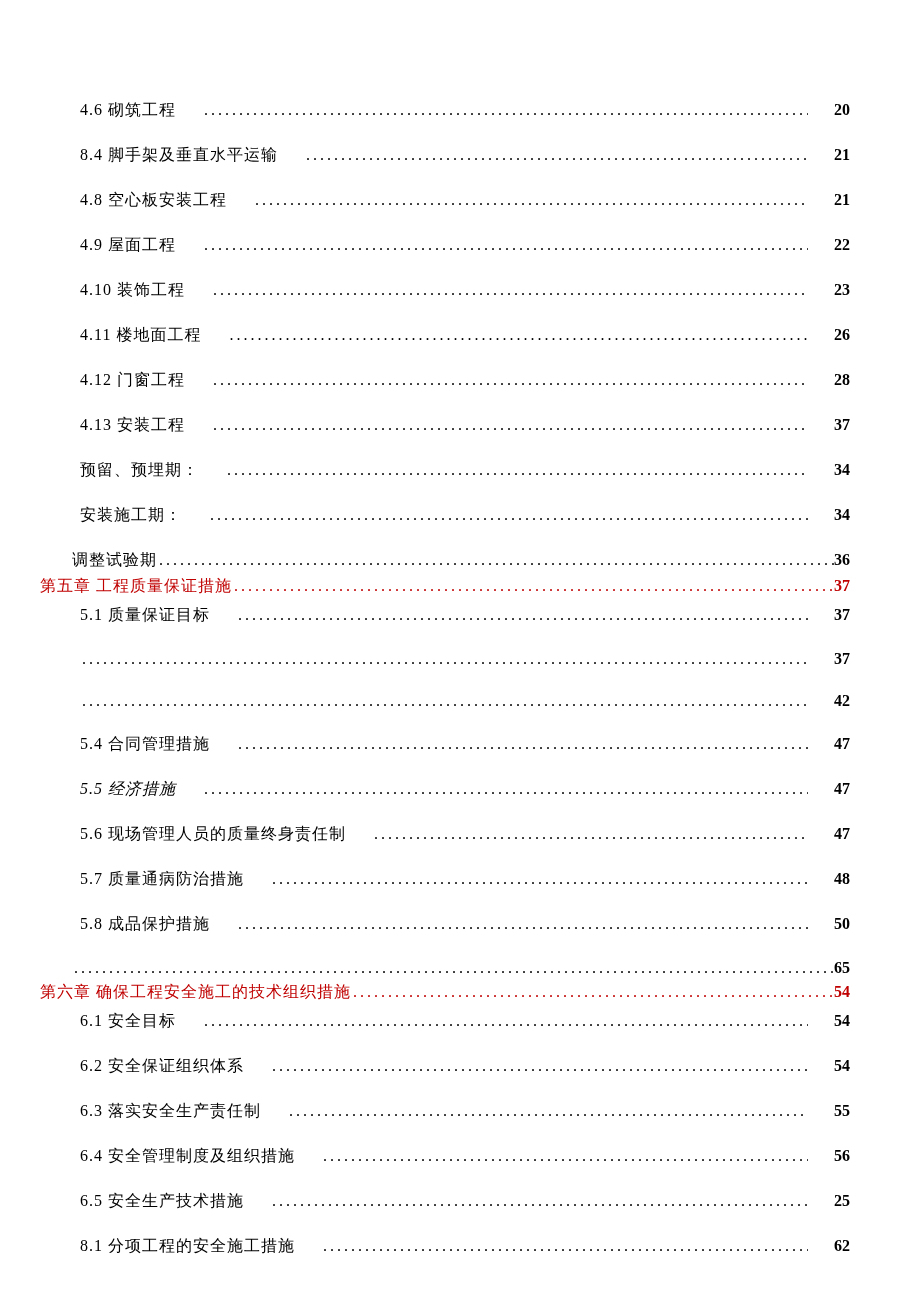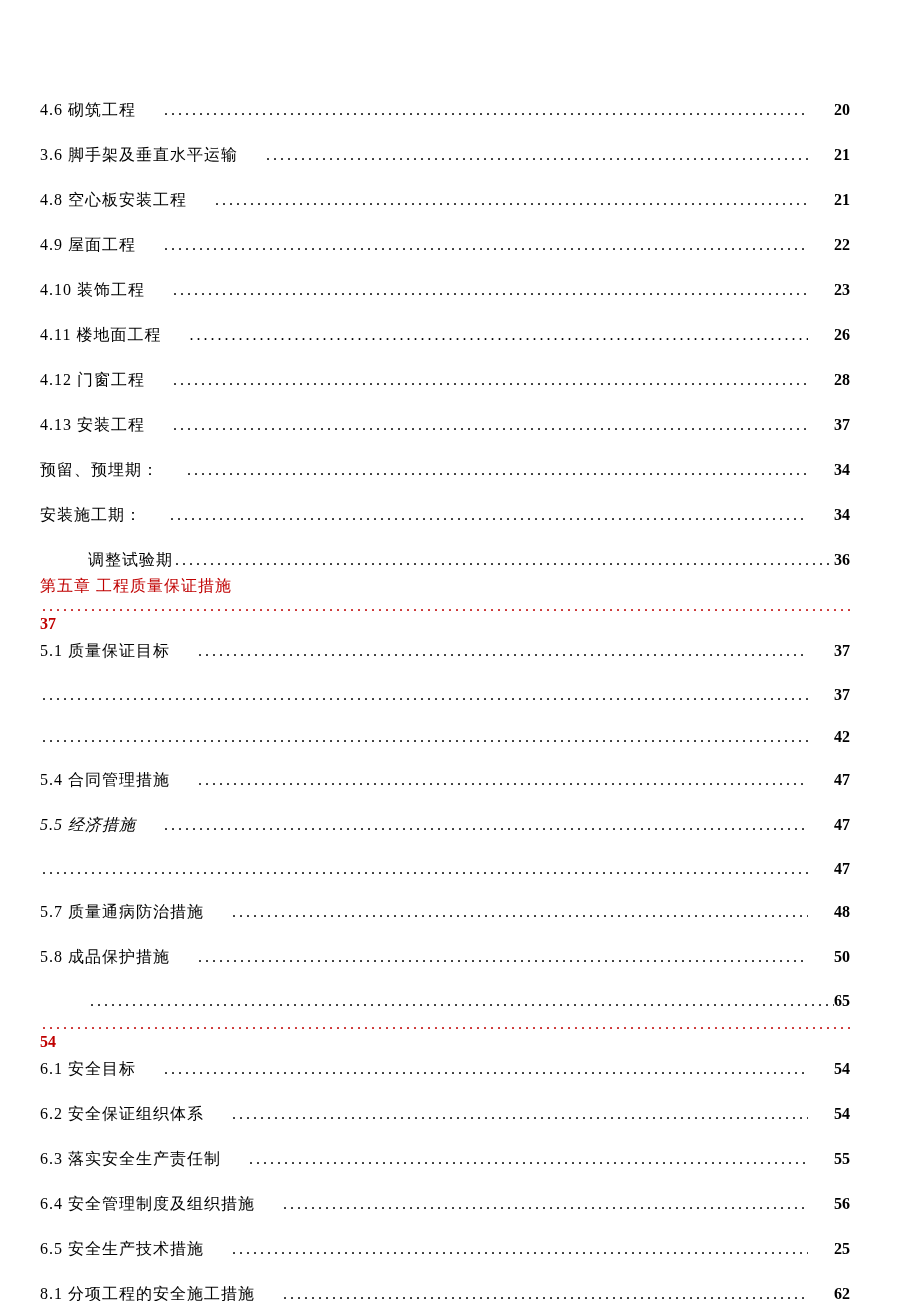--- a/index.html
+++ b/index.html
@@ -15,30 +15,30 @@
   .page {
     padding: 100px 70px 60px 40px;
   }
   .toc-entry {
     display: flex;
     align-items: baseline;
     white-space: nowrap;
     overflow: hidden;
   }
   .toc-sub {
+    margin-left: 40px;
     margin-bottom: 24px;
     gap: 26px;
   }
   .toc-chapter {
     margin-left: 0;
     margin-bottom: 8px;
-    flex-direction: column;
   }
   .toc-sub-tight {
-    margin-left: 48px;
+    margin-left: 32px;
     margin-bottom: 5px;
   }
   .label {
     flex: 0 0 auto;
     letter-spacing: 1px;
   }
   .italic {
     font-style: italic;
     font-family: "KaiTi", "楷体", serif;
   }
@@ -65,21 +65,21 @@
 </head>
 <body>
 
 <div class="page" id="toc-container">
     <div class="toc-entry toc-sub">
       <span class="label">4.6 砌筑工程</span>
       <span class="dots">........................................................................................................................</span>
       <span class="page-num">20</span>
     </div>
     <div class="toc-entry toc-sub">
-      <span class="label">3.6 脚手架及垂直水平运输</span>
+      <span class="label">8.4 脚手架及垂直水平运输</span>
       <span class="dots">........................................................................................................................</span>
       <span class="page-num">21</span>
     </div>
     <div class="toc-entry toc-sub">
       <span class="label">4.8 空心板安装工程</span>
       <span class="dots">........................................................................................................................</span>
       <span class="page-num">21</span>
     </div>
     <div class="toc-entry toc-sub">
       <span class="label">4.9 屋面工程</span>
@@ -143,38 +143,40 @@
       <span class="label">5.4 合同管理措施</span>
       <span class="dots">........................................................................................................................</span>
       <span class="page-num">47</span>
     </div>
     <div class="toc-entry toc-sub">
       <span class="label italic">5.5 经济措施</span>
       <span class="dots">........................................................................................................................</span>
       <span class="page-num">47</span>
     </div>
     <div class="toc-entry toc-sub">
+      <span class="label">5.6 现场管理人员的质量终身责任制</span>
       <span class="dots">........................................................................................................................</span>
       <span class="page-num">47</span>
     </div>
     <div class="toc-entry toc-sub">
       <span class="label">5.7 质量通病防治措施</span>
       <span class="dots">........................................................................................................................</span>
       <span class="page-num">48</span>
     </div>
     <div class="toc-entry toc-sub">
       <span class="label">5.8 成品保护措施</span>
       <span class="dots">........................................................................................................................</span>
       <span class="page-num">50</span>
     </div>
     <div class="toc-entry toc-sub-tight">
       <span class="dots">........................................................................................................................</span>
       <span class="page-num">65</span>
     </div>
     <div class="toc-entry toc-chapter">
+      <span class="label chapter-label">第六章 确保工程安全施工的技术组织措施</span>
       <span class="dots">........................................................................................................................</span>
       <span class="page-num">54</span>
     </div>
     <div class="toc-entry toc-sub">
       <span class="label">6.1 安全目标</span>
       <span class="dots">........................................................................................................................</span>
       <span class="page-num">54</span>
     </div>
     <div class="toc-entry toc-sub">
       <span class="label">6.2 安全保证组织体系</span>

